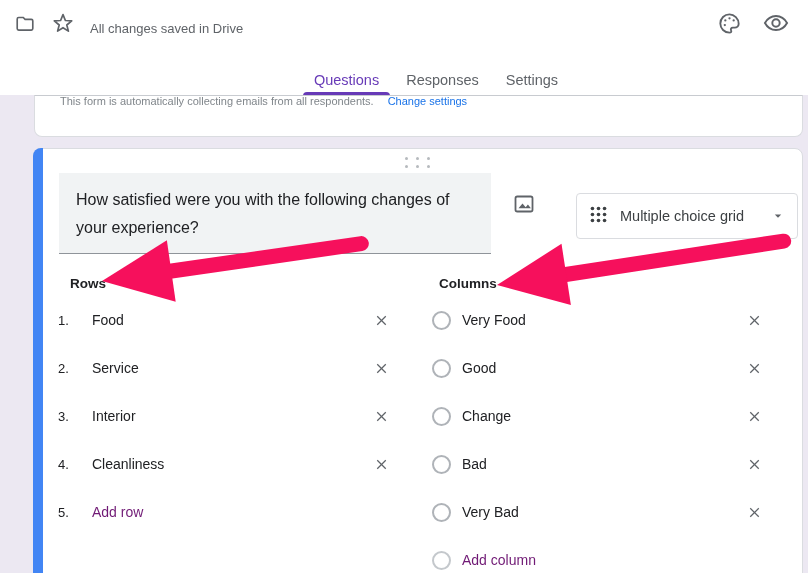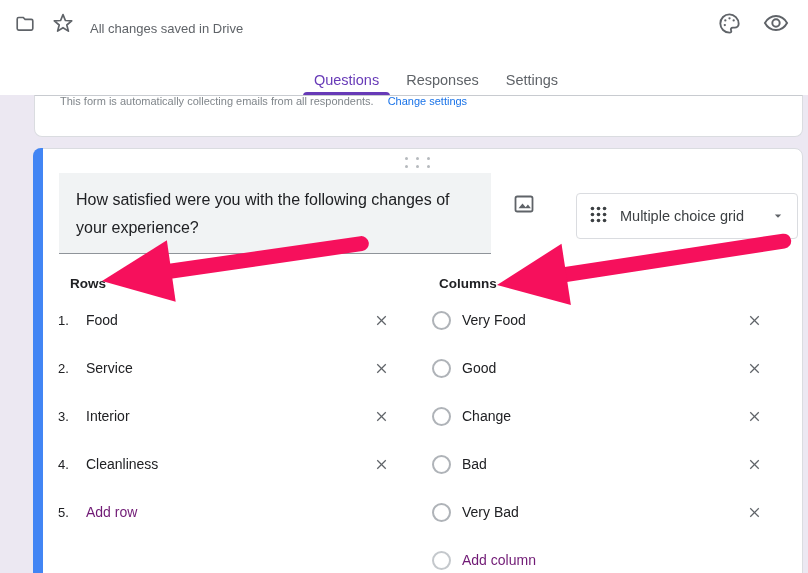--- a/index.html
+++ b/index.html
@@ -45,21 +45,21 @@
   .type-select .caret { margin-left:auto; display:flex; }
   
   .section-heading { position:absolute; font-size:13.5px; font-weight:bold; color:#202124; }
   #rows-heading { left:36px; top:127px; }
   #columns-heading { left:405px; top:127px; }
   .list { position:absolute; top:147px; }
   #rows-list { left:24px; width:333px; }
   #columns-list { left:398px; width:332px; }
   .item { height:48px; display:flex; align-items:center; }
   .num { width:20px; font-size:13px; color:#202124; flex:none; }
-  .item-label { font-size:14px; color:#202124; margin-left:8px; cursor:text; }
+  .item-label { font-size:14px; color:#202124; margin-left:14px; cursor:text; }
   .radio { width:19px; height:19px; border:2px solid #afb3b8; border-radius:50%; flex:none; }
   .radio + .item-label { margin-left:11px; }
   .x-btn { margin-left:auto; width:20px; height:20px; display:flex; align-items:center; justify-content:center; cursor:pointer; }
   .item.placeholder .item-label { color:#701a75; }
   .item.placeholder .radio { border-color:#c4c8cc; }
   
   #arrows { position:absolute; left:0; top:0; width:808px; height:573px; pointer-events:none; }
 </style>
 </head>
 <body>

